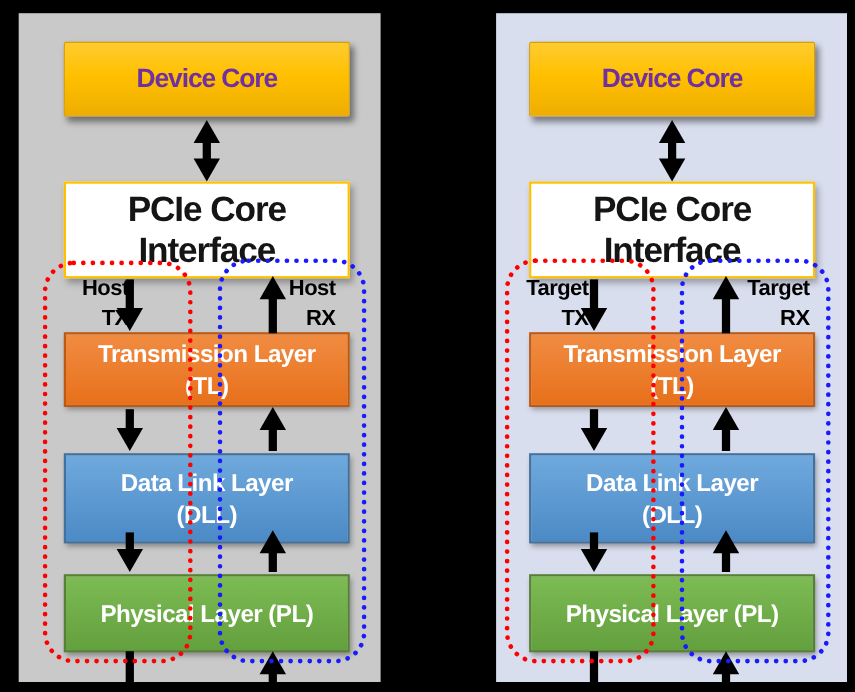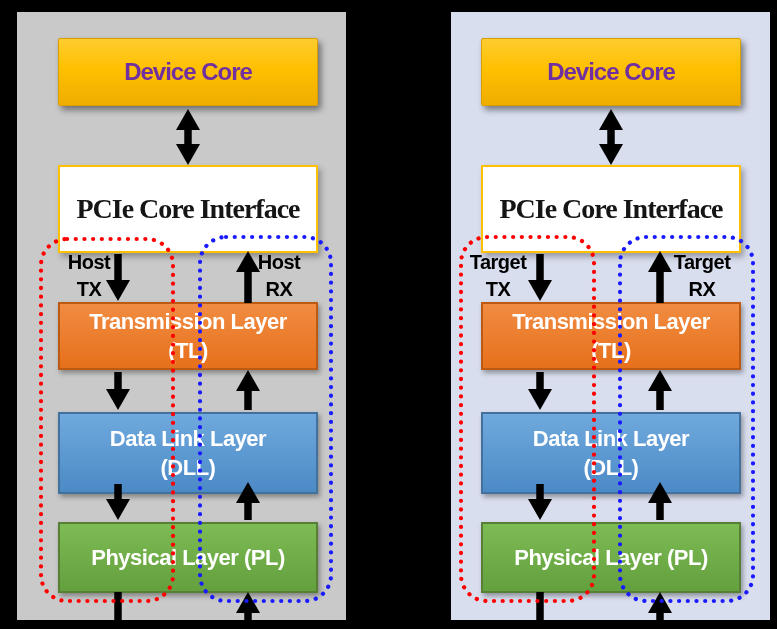--- a/index.html
+++ b/index.html
@@ -17,30 +17,30 @@
   .panel-right .vbox{left:30px;}
 
   .gold{top:26px;height:68px;
         background:linear-gradient(180deg,#FFCC30 0%,#FFC000 45%,#EEAD00 100%);
         border:1px solid #D99E00;border-radius:2px;
         box-shadow:3px 4px 6px rgba(0,0,0,0.45);}
   .gold .t1{color:#7030A0;font-weight:bold;font-size:24px;letter-spacing:-1px;}
 
   .pcie{top:153px;height:88px;background:#FFFFFF;border:2px solid #FFC000;
         box-shadow:3px 4px 6px rgba(0,0,0,0.30);}
-  .pcie .t1{color:#151515;font-weight:bold;font-size:28px;letter-spacing:-1px;font-family:Liberation Serif, serif;}
+  .pcie .t1{color:#151515;font-weight:bold;font-size:32px;letter-spacing:-1px;}
 
   .layer{color:#fff;font-weight:bold;font-size:22px;letter-spacing:-0.5px;line-height:29px;
          box-shadow:2px 3px 5px rgba(0,0,0,0.35);}
   .layer div:empty{display:none;}
   .tl {top:290px;height:68px;background:linear-gradient(180deg,#F18C42 0%,#E7701B 100%);border:2px solid #BC5A14;}
   .dll{top:400px;height:82px;background:linear-gradient(180deg,#6FA9DD 0%,#4C8AC6 100%);border:2px solid #41719C;}
   .pl {top:510px;height:71px;background:linear-gradient(180deg,#7DBB54 0%,#63A03E 100%);border:2px solid #577F35;}
 
-  .label{position:absolute;top:237px;text-align:center;color:#000;font-weight:bold;
+  .label{position:absolute;top:237px;text-align:right;color:#000;font-weight:bold;
          font-size:20px;line-height:27px;letter-spacing:-0.5px;}
   .panel-left  .tx-label{left:44px;width:56px;}
   .panel-left  .rx-label{left:236px;width:52px;}
   .panel-right .tx-label{left:10px;width:74px;}
   .panel-right .rx-label{left:217px;width:68px;}
 
   .overlay{position:absolute;left:0;top:0;pointer-events:none;}
   .arrow-line{stroke:#000;stroke-width:7.5;}
   .arrow-head{fill:#000;}
   .loop{fill:none;stroke-width:4.2;stroke-linecap:round;stroke-dasharray:0.1 8.6;}

